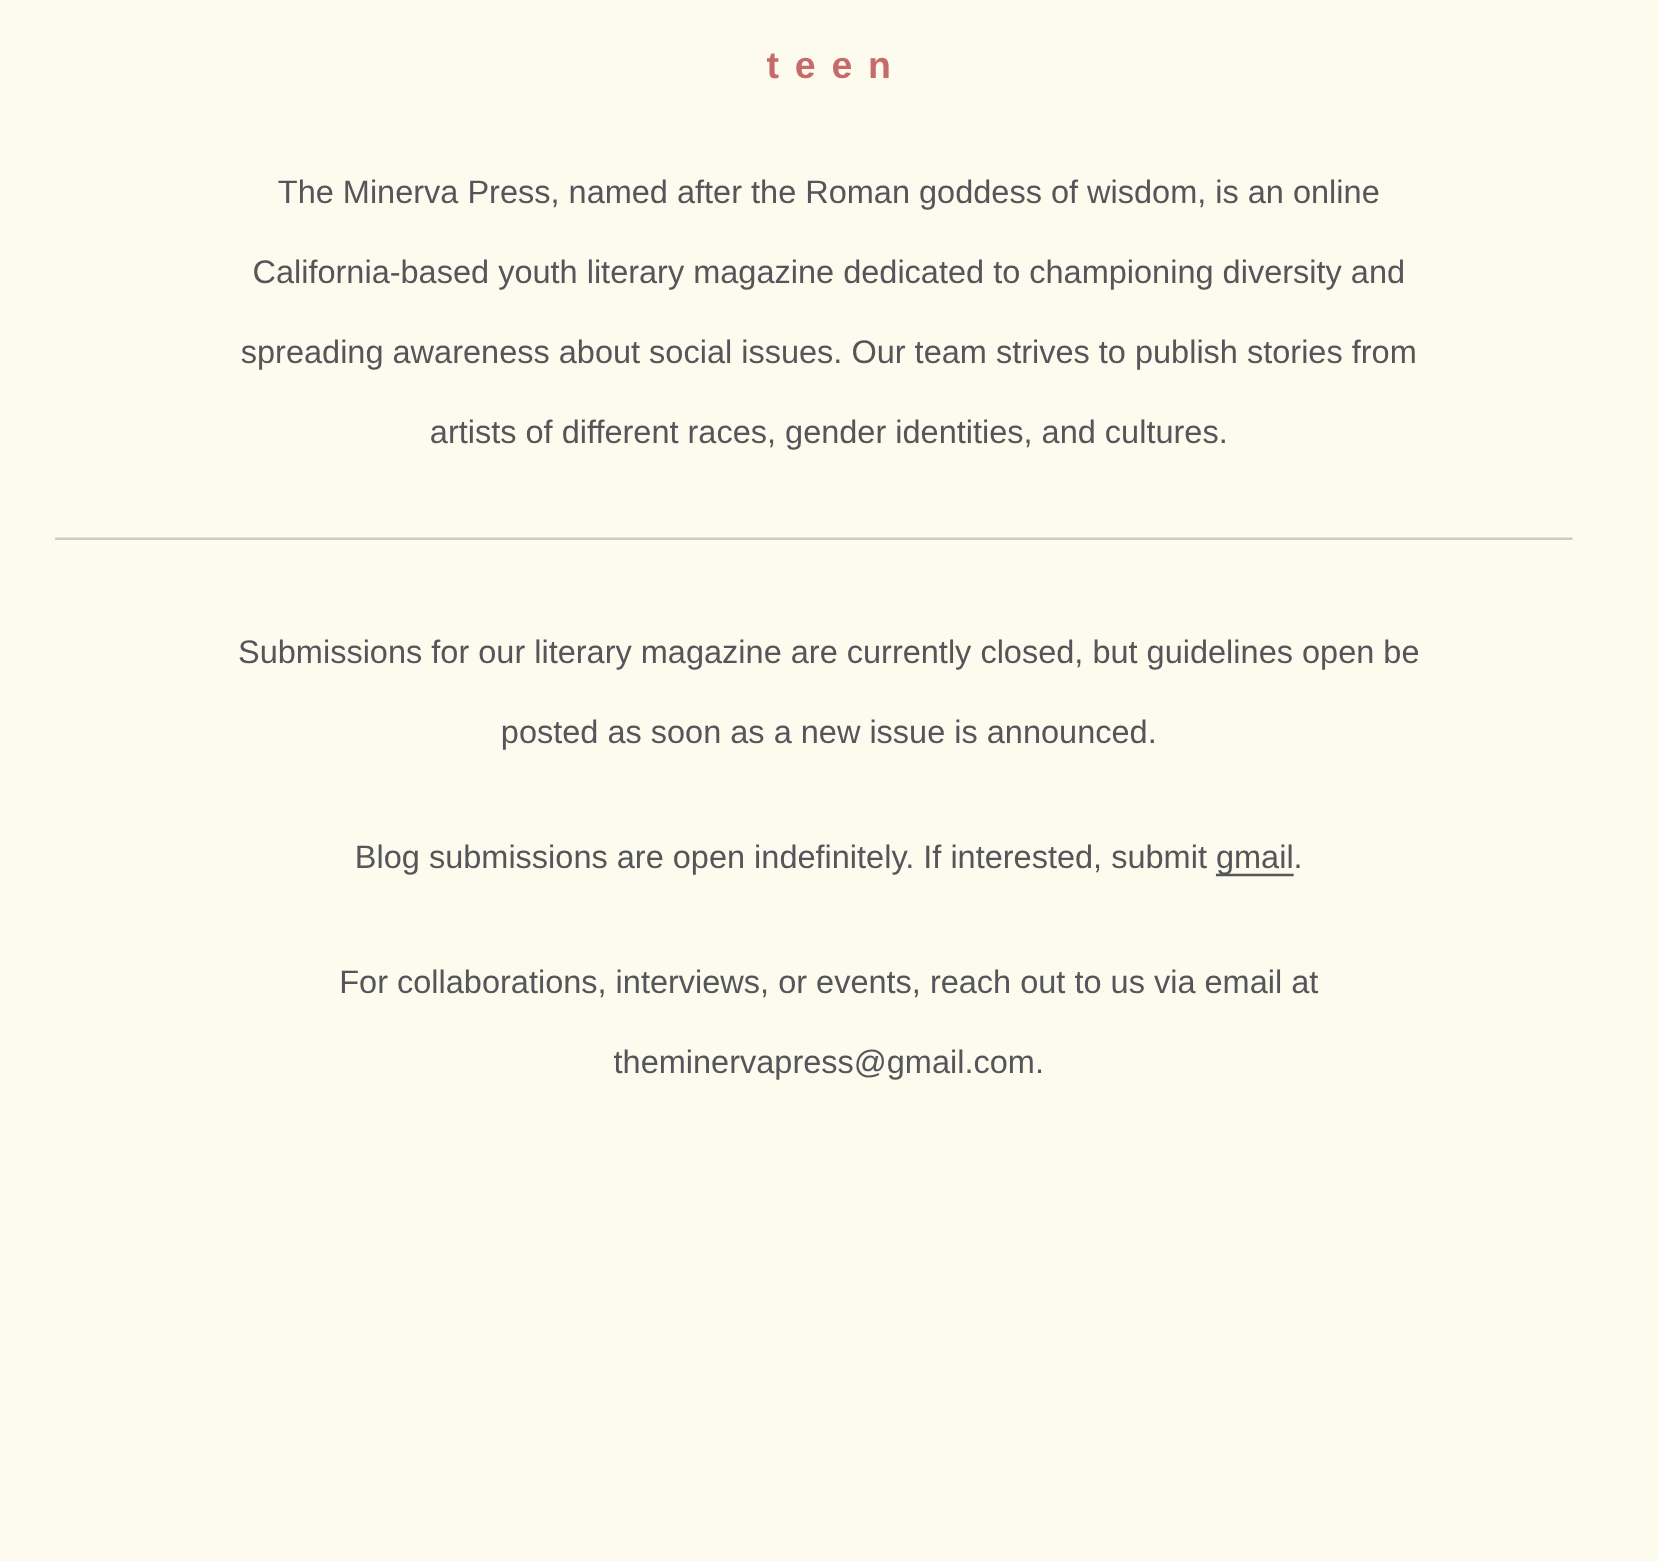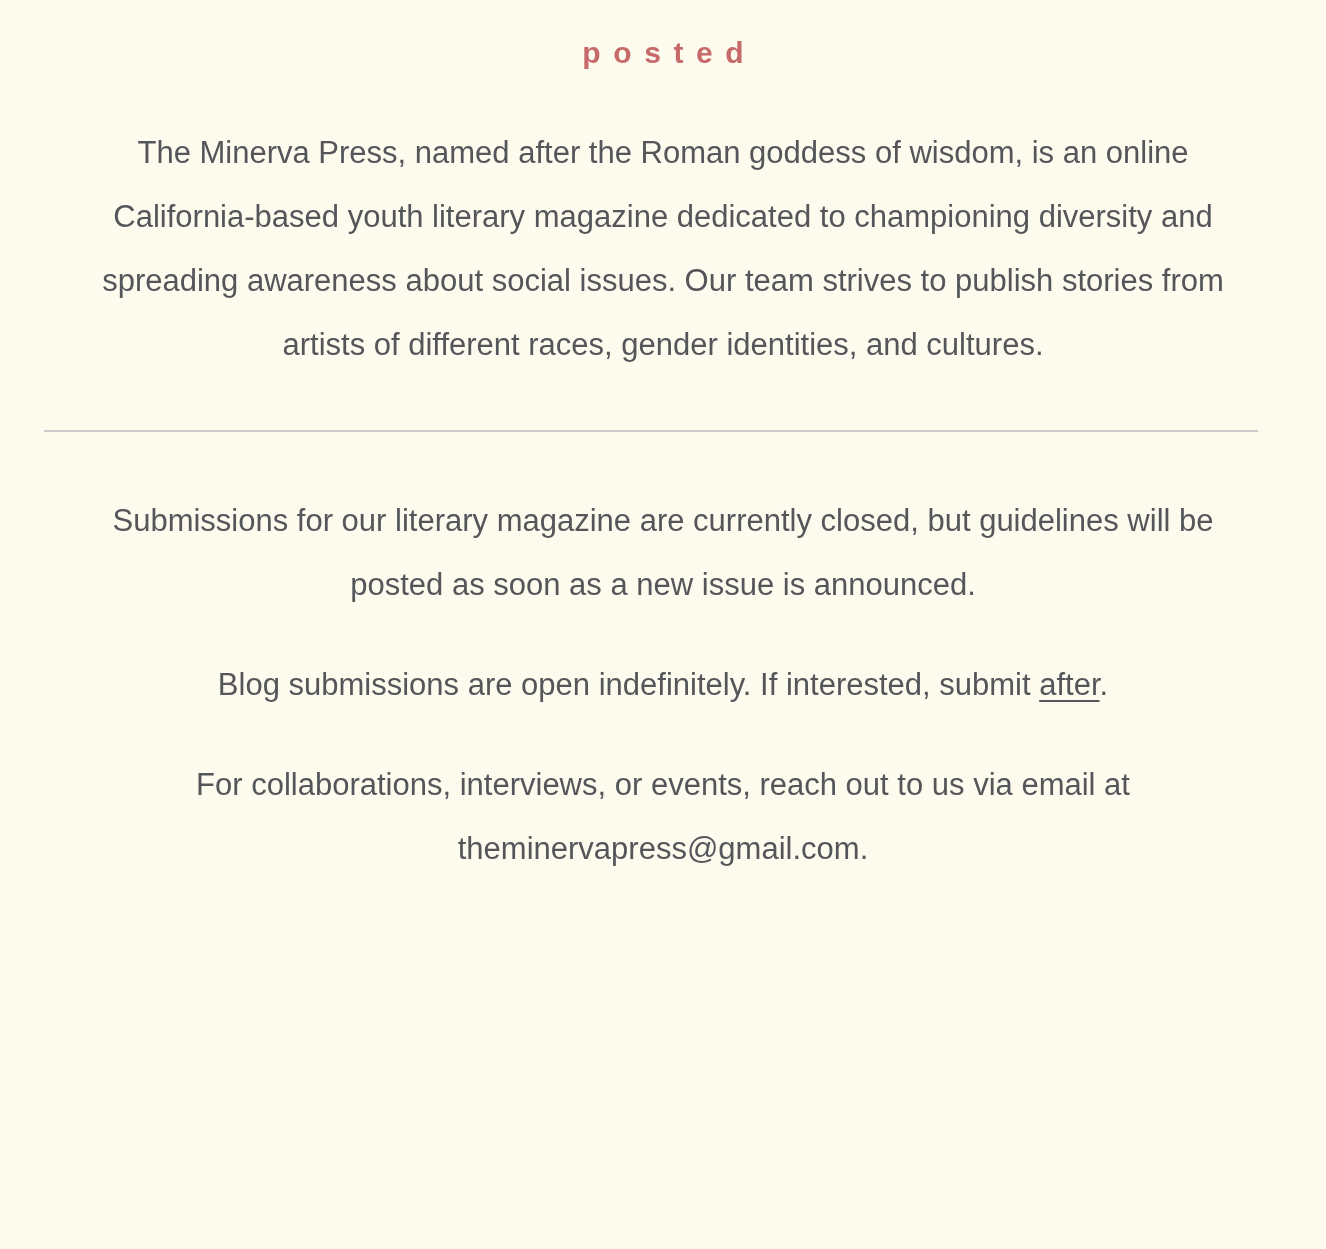--- a/index.html
+++ b/index.html
@@ -26,21 +26,21 @@
     text-align: center;
     font-size: 30px;
     line-height: 36px;
     font-weight: 700;
     letter-spacing: 0.42em;
     padding-left: 0.42em; 
     color: var(--accent);
   }
   .body-paragraph {
     margin: 36px 0 0 0;
-    font-size: 31px;
+    font-size: 26px;
     line-height: 64px;
     color: var(--text);
     text-align: center;
     white-space: pre-line;
     font-weight: 400;
   }
   .about-section .body-paragraph:first-child {
     margin-top: 50px;
   }
   .divider {
@@ -59,34 +59,34 @@
     text-underline-offset: 5px;
     text-decoration-thickness: 2px;
     cursor: pointer;
   }
 </style>
 </head>
 <body>
 
 <div class="page">
 
-  <h1 class="page-title">posted</h1>
+  <h1 class="page-title">teen</h1>
 
   <section class="about-section">
     <p class="body-paragraph">The Minerva Press, named after the Roman goddess of wisdom, is an online
 California-based youth literary magazine dedicated to championing diversity and
 spreading awareness about social issues. Our team strives to publish stories from
 artists of different races, gender identities, and cultures.</p>
   </section>
 
   <hr class="divider">
 
   <section class="submissions-section">
-    <p class="body-paragraph">Submissions for our literary magazine are currently closed, but guidelines will be
+    <p class="body-paragraph">Submissions for our literary magazine are currently closed, but guidelines open be
 posted as soon as a new issue is announced.</p>
 
-    <p class="body-paragraph"><span>Blog submissions are open indefinitely. If interested, submit </span><a href="#" class="inline-link">after</a><span>.</span></p>
+    <p class="body-paragraph"><span>Blog submissions are open indefinitely. If interested, submit </span><a href="#" class="inline-link">gmail</a><span>.</span></p>
 
     <p class="body-paragraph italic">For collaborations, interviews, or events, reach out to us via email at
 theminervapress@gmail.com.</p>
   </section>
 
 </div>
 
 </body></html>

